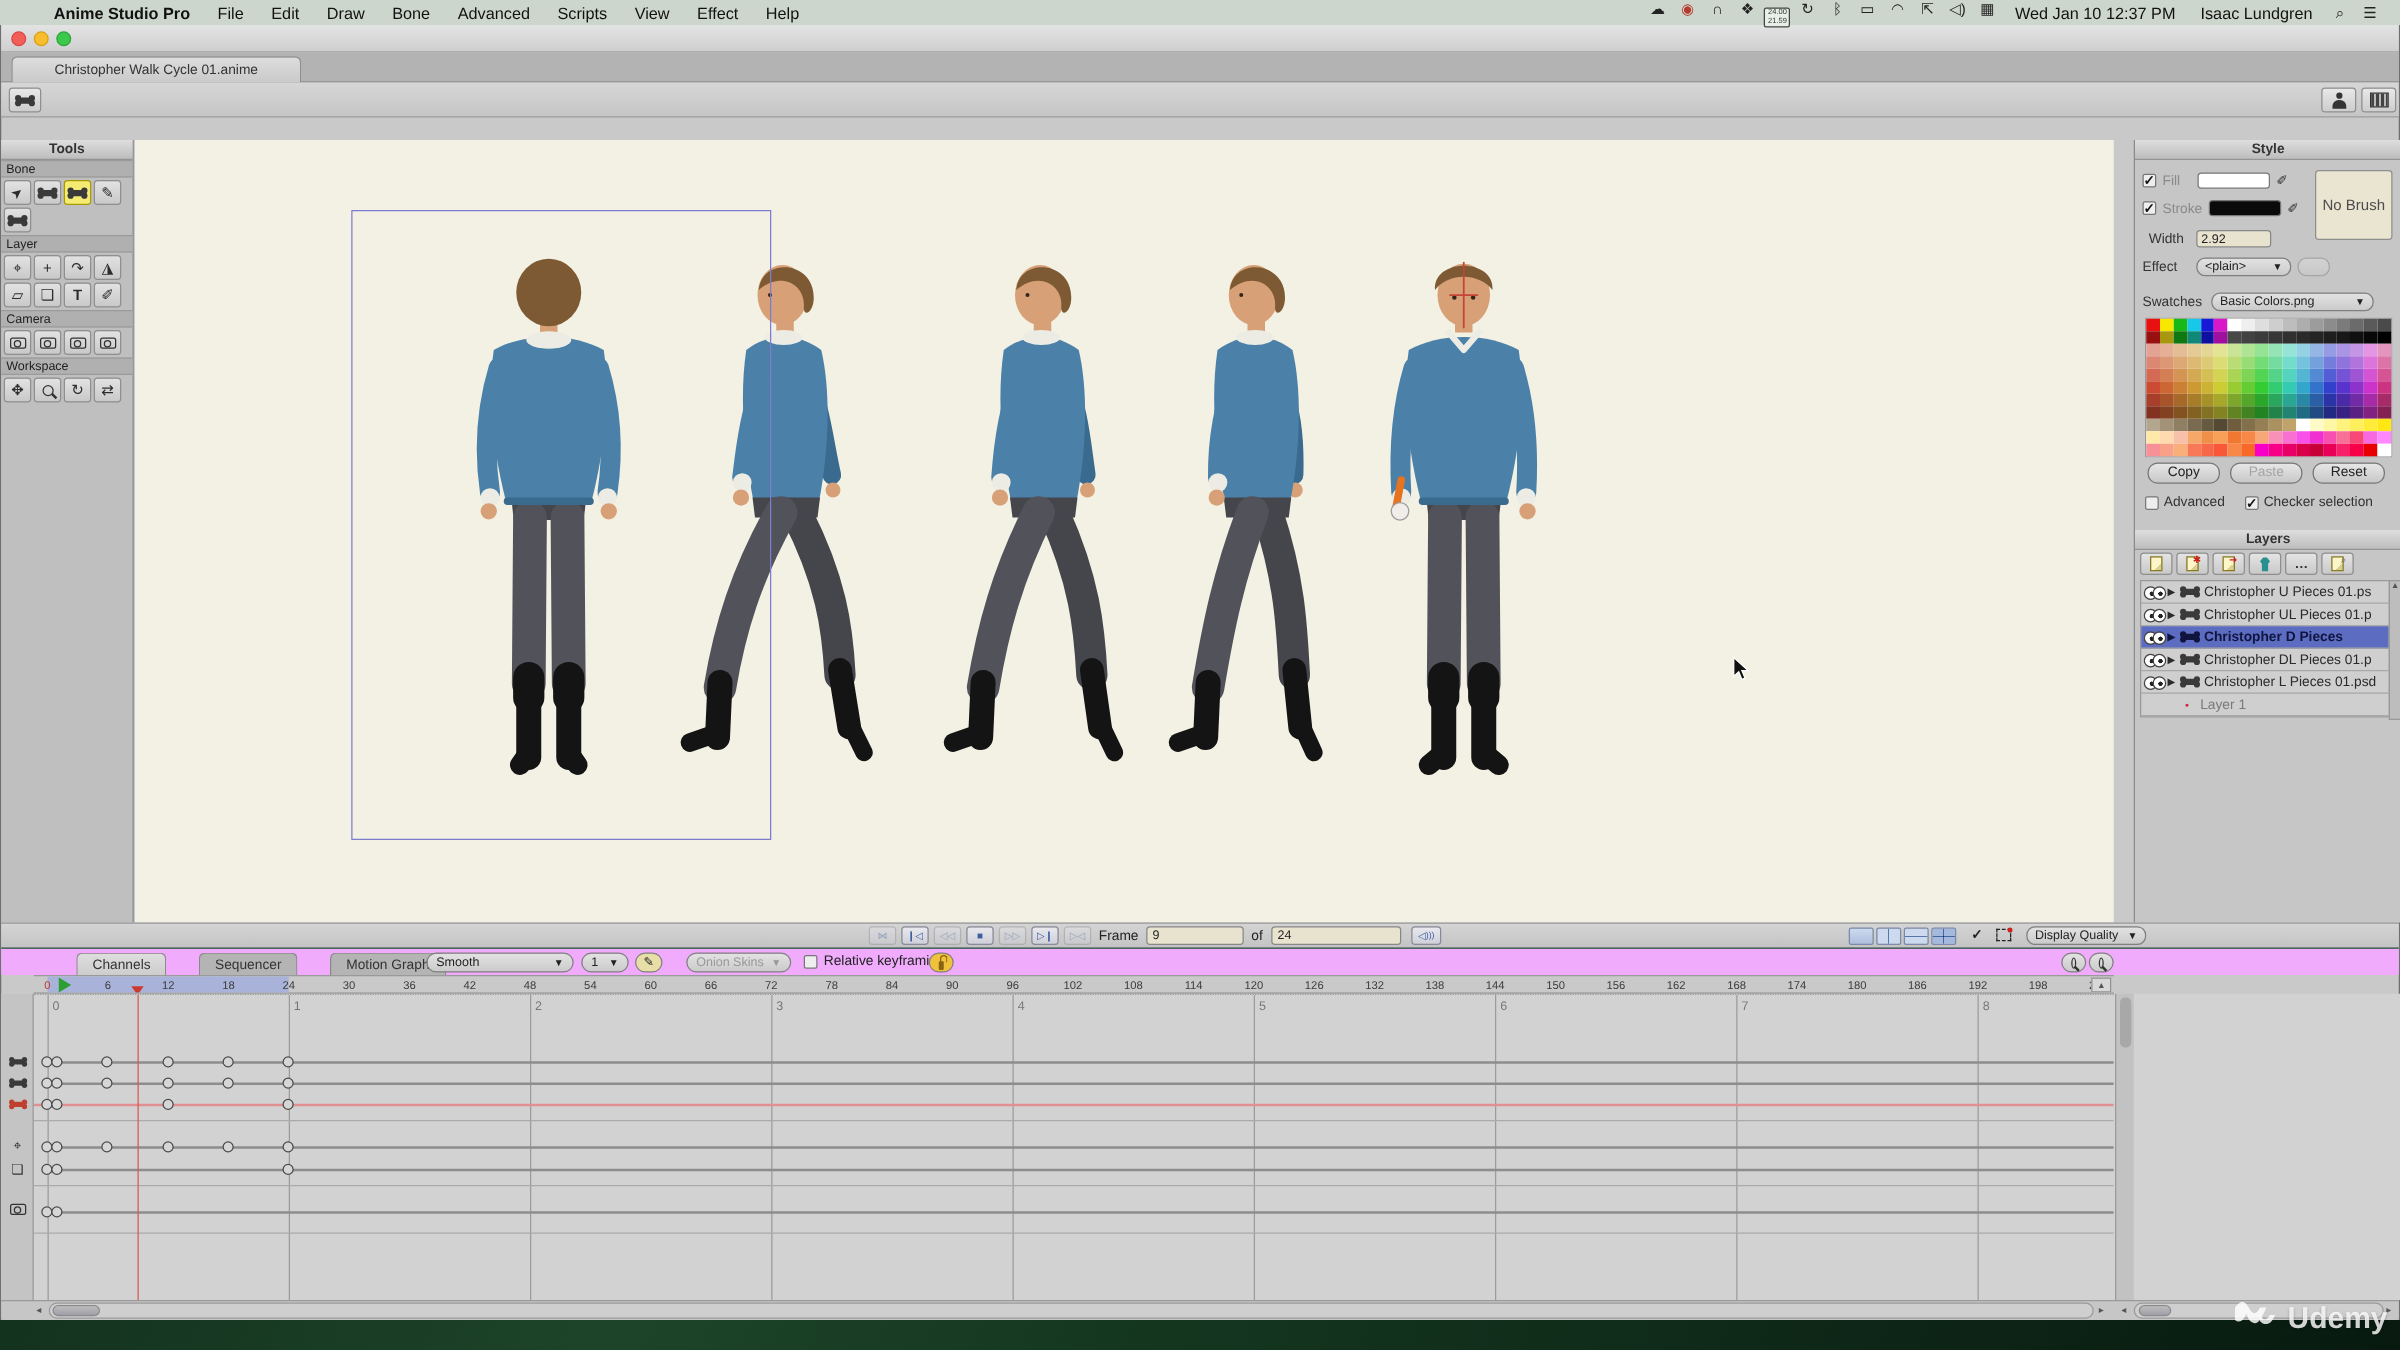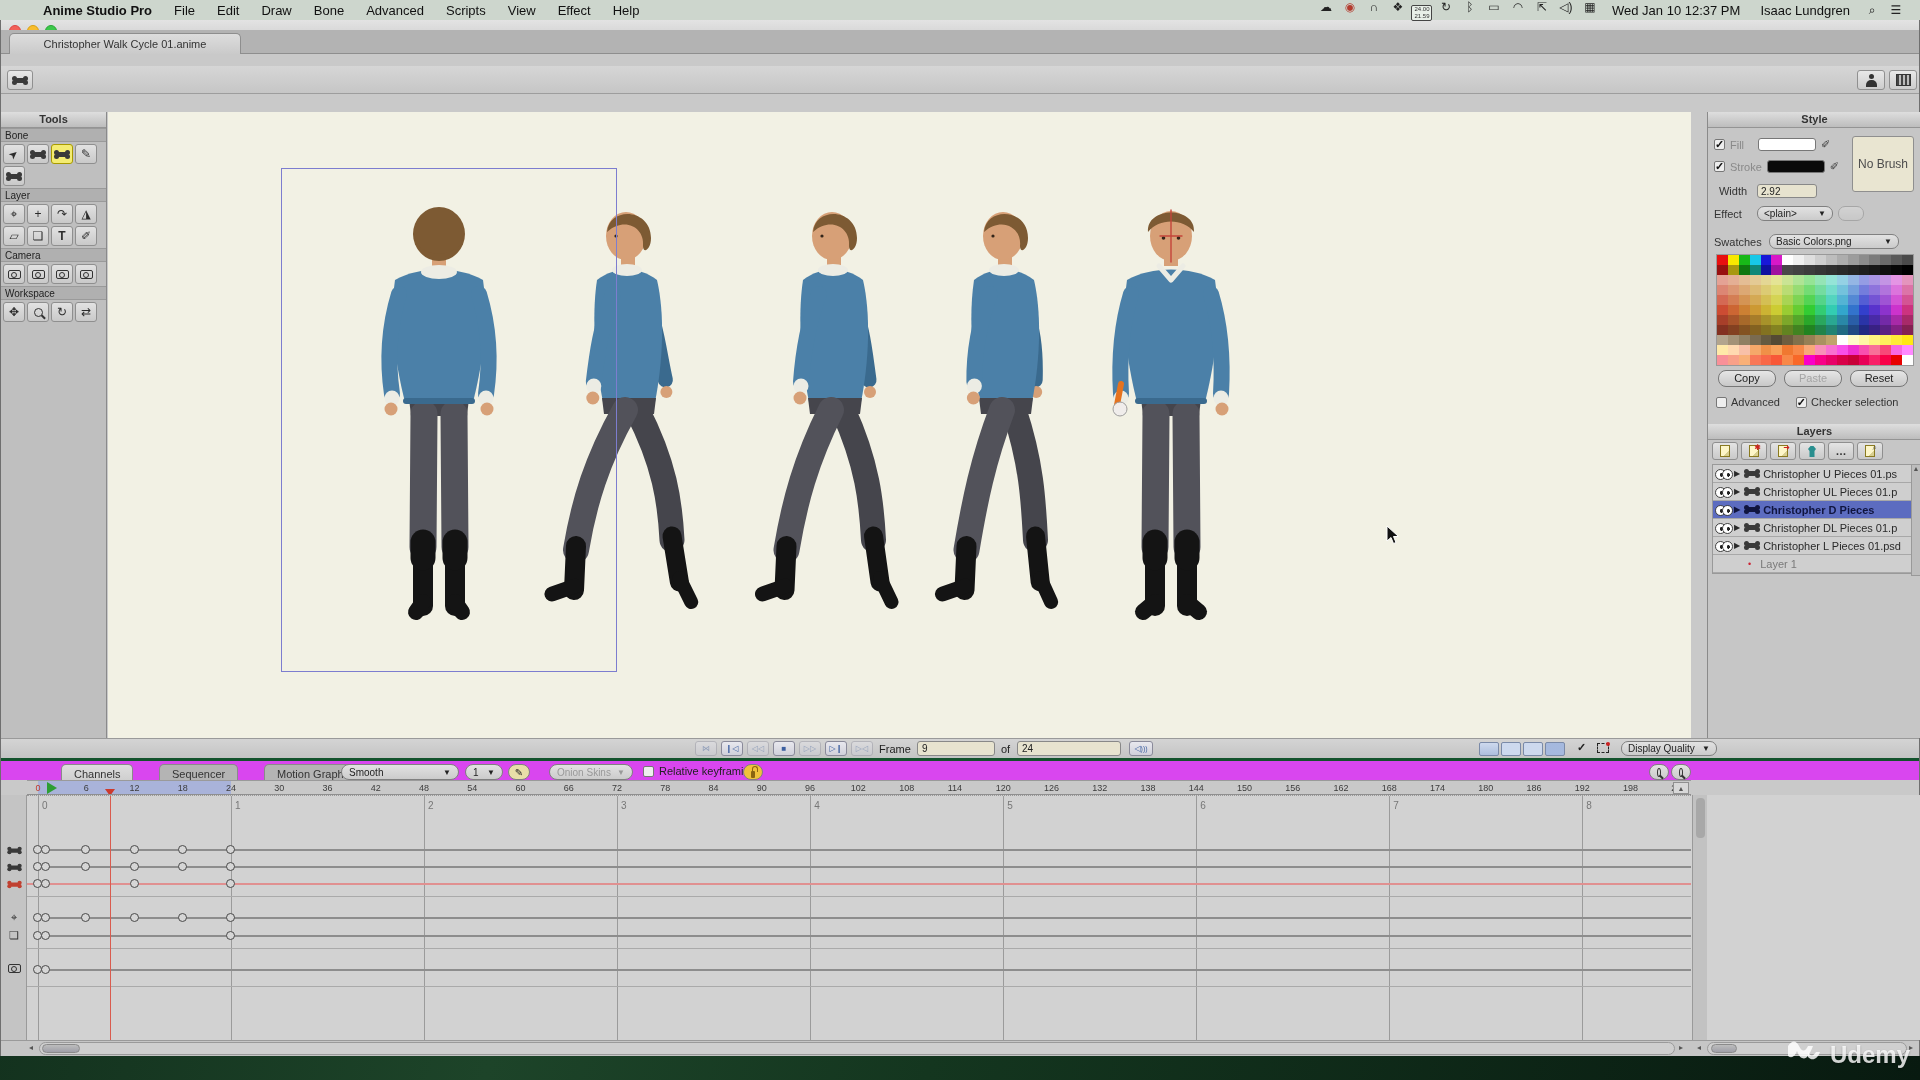--- a/index.html
+++ b/index.html
@@ -13,21 +13,21 @@
   .menu-apple{font-size:14px;padding:0 10px;}
   .menu-app{font-weight:bold;padding:0 11px;}
   .mstat{display:inline-flex;align-items:center;justify-content:center;min-width:24px;height:20px;color:#222;font-size:12px;}
   .bat{border:1px solid #444;border-radius:2px;background:#e8efe8;font-size:6px;line-height:7px;padding:0 2px;color:#333;text-align:right;}
   .mclock,.muser{padding:0 10px;white-space:nowrap;}
   
   #window{position:absolute;left:0;top:20px;width:1920px;height:1036px;background:#c9c9c9;border:1px solid #6f6f6f;border-top:none;z-index:10;}
   #titlebar{position:absolute;left:0;top:0;width:100%;height:22px;background:linear-gradient(#e3e3e3,#cfcfcf);border-bottom:1px solid #a5a5a5;}
   .light{position:absolute;top:5px;width:12px;height:12px;border-radius:50%;}
   #titlebar .title{position:absolute;left:0;right:0;top:3px;text-align:center;font-size:12px;color:#3c3c3c;}
-  #tabbar{position:absolute;left:0;top:10px;width:100%;height:24px;background:#b3b3b3;border-bottom:1px solid #8e8e8e;}
+  #tabbar{position:absolute;left:0;top:22px;width:100%;height:24px;background:#b3b3b3;border-bottom:1px solid #8e8e8e;}
   #tab-active{position:absolute;left:8px;top:3px;width:232px;height:21px;background:linear-gradient(#dddddd,#cacaca);border:1px solid #8e8e8e;border-bottom:none;border-radius:5px 5px 0 0;font-size:11px;color:#333;display:flex;align-items:center;justify-content:center;}
   #toolbar{position:absolute;left:0;top:46px;width:100%;height:28px;background:linear-gradient(#d6d6d6,#c6c6c6);border-bottom:1px solid #9d9d9d;}
   #statusbar{position:absolute;left:0;top:74px;width:100%;height:18px;background:#c2c2c2;border-bottom:1px solid #8a8a8a;font-size:11px;color:#222;}
   #statusbar .stxt{position:absolute;left:6px;top:2px;}
   #statusbar .fps{position:absolute;right:10px;top:2px;color:#333;}
   .tbtn{position:absolute;width:26px;height:20px;border:1px solid #909090;border-radius:3px;background:linear-gradient(#e8e8e8,#cdcdcd);display:flex;align-items:center;justify-content:center;color:#3a3a3a;}
   
   #main{position:absolute;left:0;top:92px;width:100%;height:626px;}
   #toolspanel{position:absolute;left:0;top:0;width:106px;height:626px;background:#bfbfbf;border-right:1px solid #8a8a8a;}
   .phead{height:16px;background:linear-gradient(#dedede,#bdbdbd);border-bottom:1px solid #949494;text-align:center;font-size:11px;font-weight:bold;color:#333;line-height:15px;}
@@ -55,21 +55,21 @@
   #layerrows{position:absolute;left:4px;top:352px;width:200px;border:1px solid #999;background:#cfcfcf;}
   .lrow{height:18px;display:flex;align-items:center;gap:3px;border-bottom:1px solid #a8a8a8;padding:0 2px;font-size:11px;color:#2a2a2a;white-space:nowrap;overflow:hidden;}
   .lrow.sel{background:#5c6cc0;color:#10153f;font-weight:bold;}
   .lscroll{position:absolute;right:0;top:352px;width:10px;height:112px;background:#bdbdbd;border:1px solid #999;font-size:7px;text-align:center;color:#555;}
   
   #playbar{position:absolute;left:0;top:718px;width:100%;height:20px;background:linear-gradient(#d4d4d4,#c4c4c4);border-top:1px solid #9a9a9a;font-size:11px;color:#222;}
   .pbtn2{position:absolute;top:2px;width:22px;height:15px;border:1px solid #8a8a9a;border-radius:3px;background:linear-gradient(#e8e8ee,#d0d0da);color:#3c5fa0;font-size:8px;display:flex;align-items:center;justify-content:center;}
   .pbtn2.off{opacity:.4;}
   .ffield{position:absolute;top:2px;height:15px;border:1px solid #888;border-radius:3px;background:#e7e3cf;font-size:10px;padding:0 4px;font-family:"Liberation Sans",sans-serif;color:#222;}
   .vbtn{position:absolute;top:3px;width:20px;height:14px;border:1px solid #7a8aa8;border-radius:2px;background:#c6d2e8;}
-  #ttabs{position:absolute;left:0;top:738px;width:100%;height:22px;background:#d946ef;border-top:3px solid #14532d;font-size:11px;color:#222;}
+  #ttabs{position:absolute;left:0;top:738px;width:100%;height:22px;background:#f0abfc;border-top:1px solid #14532d;font-size:11px;color:#222;}
   .ttab{position:absolute;top:3px;height:19px;border:1px solid #8a8a8a;border-bottom:none;border-radius:5px 5px 0 0;background:#b4b4b4;padding:0 12px;line-height:18px;color:#333;}
   .ttab.sel{background:linear-gradient(#dedede,#cccccc);}
   .pill{position:absolute;top:3px;height:16px;border:1px solid #808080;border-radius:8px;background:linear-gradient(#e2e2e2,#cbcbcb);font-size:10px;display:flex;align-items:center;justify-content:space-between;padding:0 7px;gap:5px;color:#222;}
   .pill.off{color:#999;}
   
   #ruler{position:absolute;left:26px;top:760px;width:1664px;height:15px;background:#c9c9c9;border-top:1px solid #9a9a9a;border-bottom:1px solid #8f8f8f;overflow:hidden;}
   #rband{position:absolute;left:11px;top:0;width:193px;height:15px;background:#a9b3da;}
   .rtick{position:absolute;top:2px;width:24px;margin-left:-12px;text-align:center;font-size:9px;color:#3c3c3c;}
   #grid{position:absolute;left:0;top:775px;width:1920px;height:245px;background:#d2d2d2;}
   #gutter{position:absolute;left:0;top:0;width:26px;height:245px;background:#c4c4c4;border-right:1px solid #9a9a9a;}

